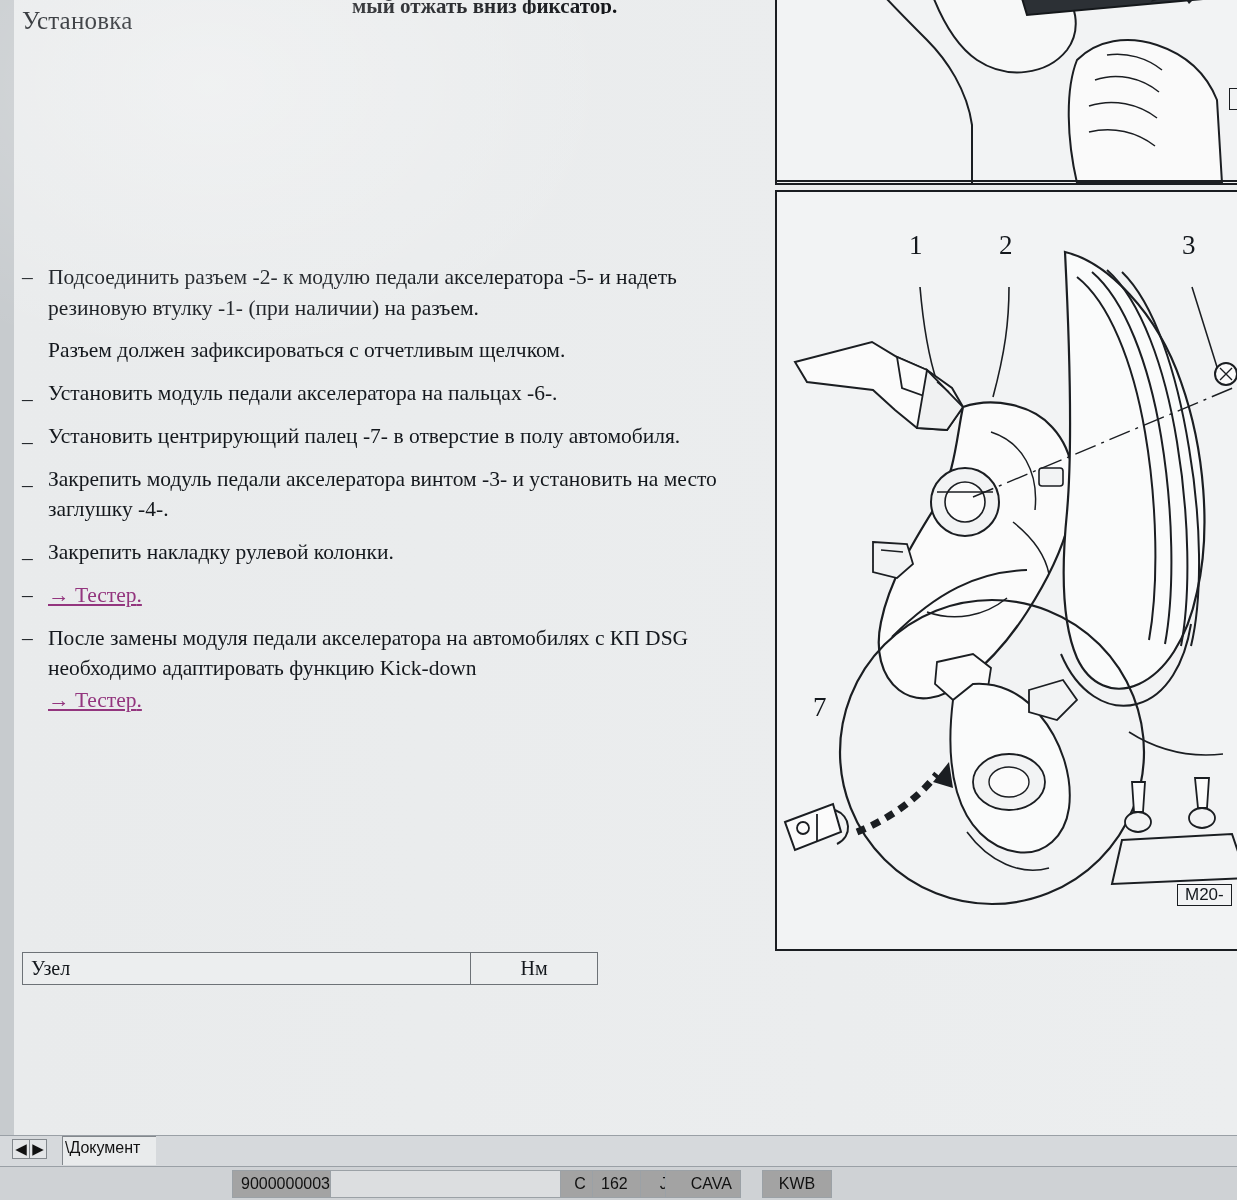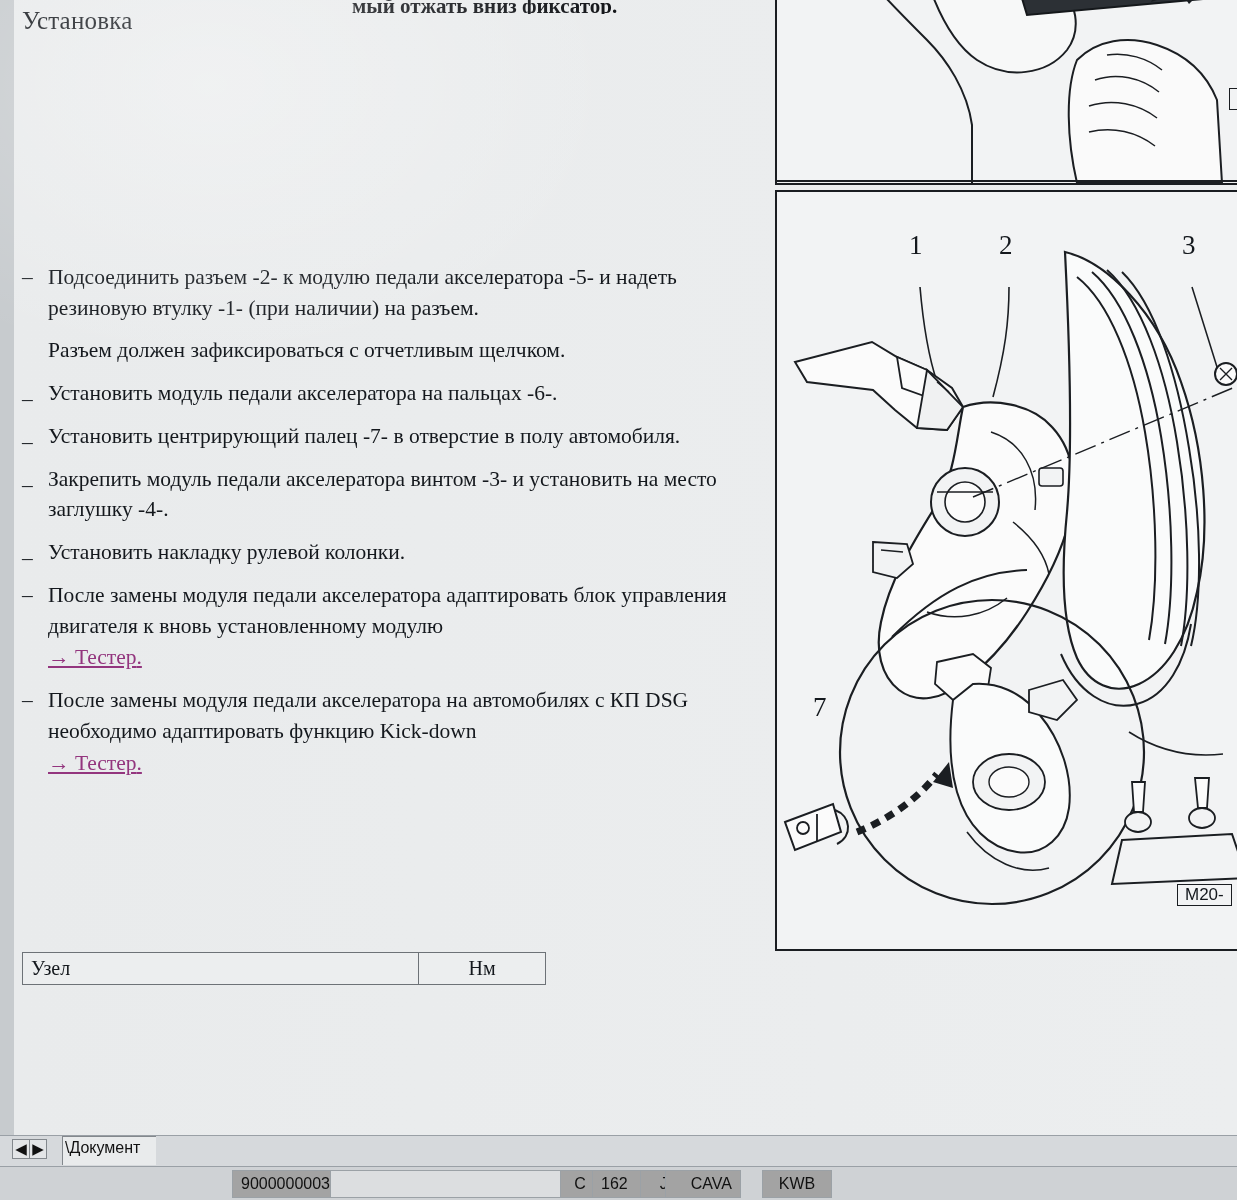--- a/index.html
+++ b/index.html
@@ -45,21 +45,21 @@
   }
   .tester{
     display:block;color:#93357e;text-decoration:underline;
     margin-top:1px;
   }
   .moment{
     padding-left:14px;margin-top:16px;font-size:21.5px;
   }
   
   #torque-table{
-    position:absolute;left:22px;top:952px;width:524px;
+    position:absolute;left:22px;top:952px;width:576px;
     border-collapse:collapse;font-size:20px;color:#14181d;
   }
   #torque-table td{
     border:1px solid #6d7277;
     padding:4px 8px;vertical-align:top;
     background:#eceeef;
   }
   #torque-table td.num{width:110px;text-align:center;}
   #torque-table td.head{font-size:20px;}
   .cell2line{line-height:1.45;}
@@ -151,26 +151,25 @@
       <span>Установить центрирующий палец -7- в отверстие в полу автомобиля.</span>
     </div>
 
     <div class="bullet dash-low">
       <span class="dash">–</span>
       <span>Закрепить модуль педали акселератора винтом -3- и установить на место заглушку -4-.</span>
     </div>
 
     <div class="bullet dash-low">
       <span class="dash">–</span>
-      <span>Установить накладку рулевой колонки.</span>
+      <span>Закрепить накладку рулевой колонки.</span>
     </div>
 
     <div class="bullet">
       <span class="dash">–</span>
-      <span>После замены модуля педали акселератора адаптировать блок управления двигателя к вновь установленному модулю</span>
       <a class="tester" href="#"><span>→ Тестер</span><span>.</span></a>
     </div>
 
     <div class="bullet">
       <span class="dash">–</span>
       <span>После замены модуля педали акселератора на автомобилях с КП DSG необходимо адаптировать функцию Kick-down</span>
       <a class="tester" href="#"><span>→ Тестер</span><span>.</span></a>
     </div>
 
   </div>

